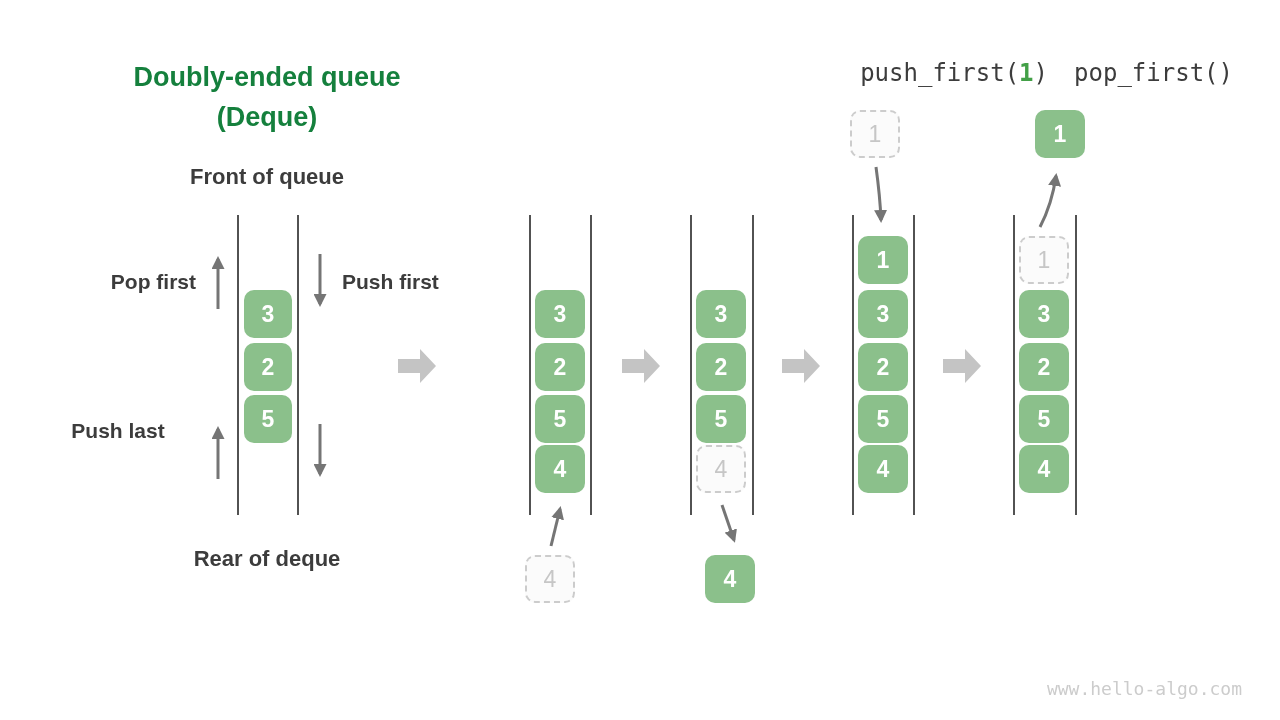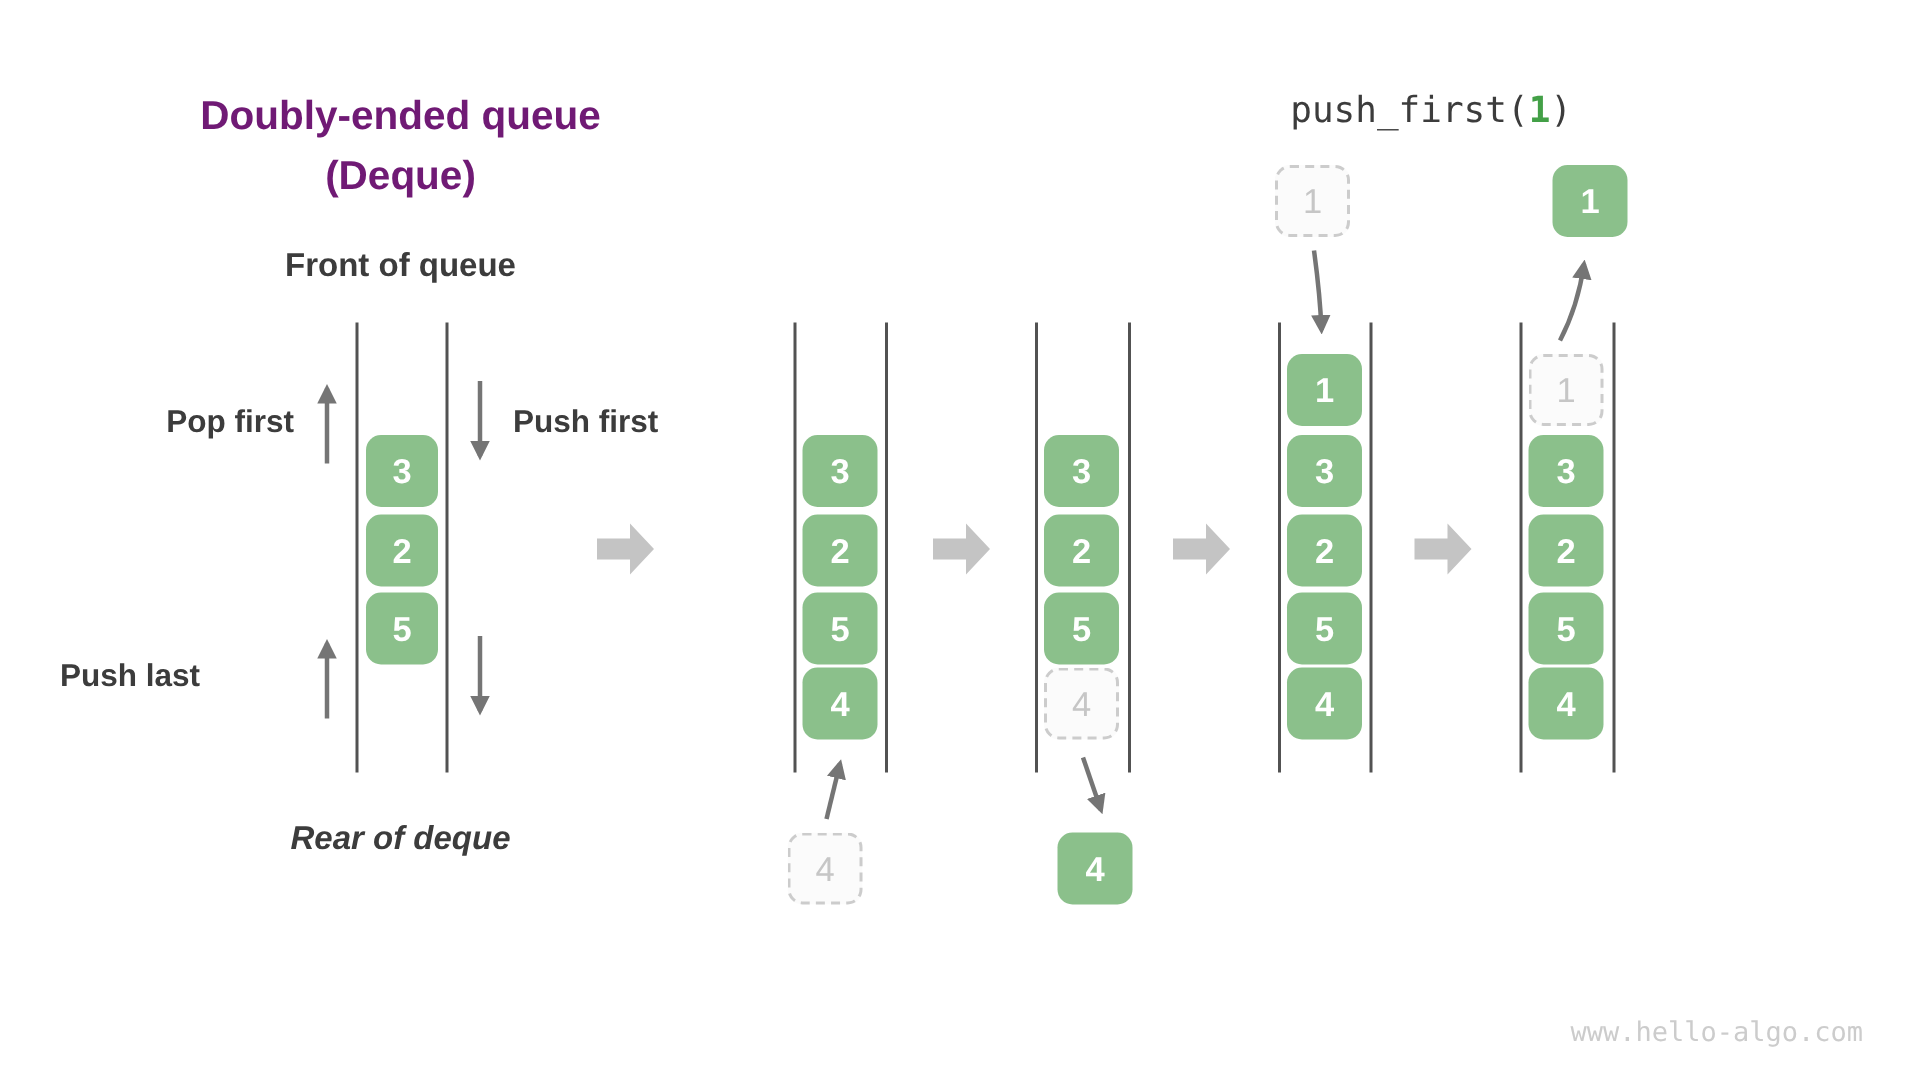--- a/index.html
+++ b/index.html
@@ -3,21 +3,21 @@
 <meta charset="utf-8">
 <style>
   html,body{margin:0;padding:0;background:#ffffff;}
   #canvas{
     position:relative;width:1280px;height:720px;background:#ffffff;
     overflow:hidden;font-family:"Liberation Sans",sans-serif;
   }
   
   .h-title{
     position:absolute;left:117px;top:57px;width:300px;text-align:center;
-    color:#701a75;font-size:27px;font-weight:bold;line-height:40px;
+    color:#15803d;font-size:27px;font-weight:bold;line-height:40px;
   }
   .big-label{
     position:absolute;color:#3c3c3c;font-size:22px;font-weight:bold;
     width:300px;text-align:center;
   }
   .side-label{
     position:absolute;color:#3c3c3c;font-size:21px;font-weight:bold;
   }
   
   .q{
@@ -52,25 +52,25 @@
 <body>
 
 <div id="canvas">
 
   <div class="h-title">
     <div>Doubly-ended queue</div>
     <div>(Deque)</div>
   </div>
 
   <div class="big-label" style="left:117px;top:164px;">Front of queue</div>
-  <div class="big-label" style="left:117px;top:546px;font-style:italic;">Rear of deque</div>
+  <div class="big-label" style="left:117px;top:546px;">Rear of deque</div>
 
   <div class="side-label" style="left:342px;top:270px;width:160px;">Push first</div>
   <div class="side-label" style="left:40px;top:270px;width:156px;text-align:right;">Pop first</div>
-  <div class="side-label" style="left:40px;top:439px;width:156px;text-align:left;">Push last</div>
+  <div class="side-label" style="left:40px;top:419px;width:156px;text-align:center;">Push last</div>
 
   <div class="q" style="left:237px;width:62px;">
     <div class="cell narrow r1">3</div>
     <div class="cell narrow r2">2</div>
     <div class="cell narrow r3">5</div>
   </div>
 
   <div class="q" style="left:529px;width:63px;">
     <div class="cell r1">3</div>
     <div class="cell r2">2</div>
@@ -101,20 +101,23 @@
     <div class="cell r1">3</div>
     <div class="cell r2">2</div>
     <div class="cell r3">5</div>
     <div class="cell r4">4</div>
   </div>
   <div class="cell float-box" style="left:1035px;top:110px;">1</div>
 
   <div class="mono-label" style="left:782px;top:59px;width:266px;">
     <span>push_first(</span><span class="arg">1</span><span>)</span>
   </div>
+  <div class="mono-label" style="left:993px;top:59px;width:240px;">
+    <span>pop_first()</span>
+  </div>
 
   <svg class="overlay" width="1280" height="720" viewBox="0 0 1280 720">
     <defs>
       <marker id="ah" markerWidth="13" markerHeight="13" refX="10" refY="6.5" orient="auto" markerUnits="userSpaceOnUse">
         <path d="M0,0 L13,6.5 L0,13 Z" fill="#757575"></path>
       </marker>
     </defs>
 
     <line x1="218" y1="309" x2="218" y2="259" stroke="#757575" stroke-width="3" marker-end="url(#ah)"></line>
     <line x1="320" y1="254" x2="320" y2="304" stroke="#757575" stroke-width="3" marker-end="url(#ah)"></line>

